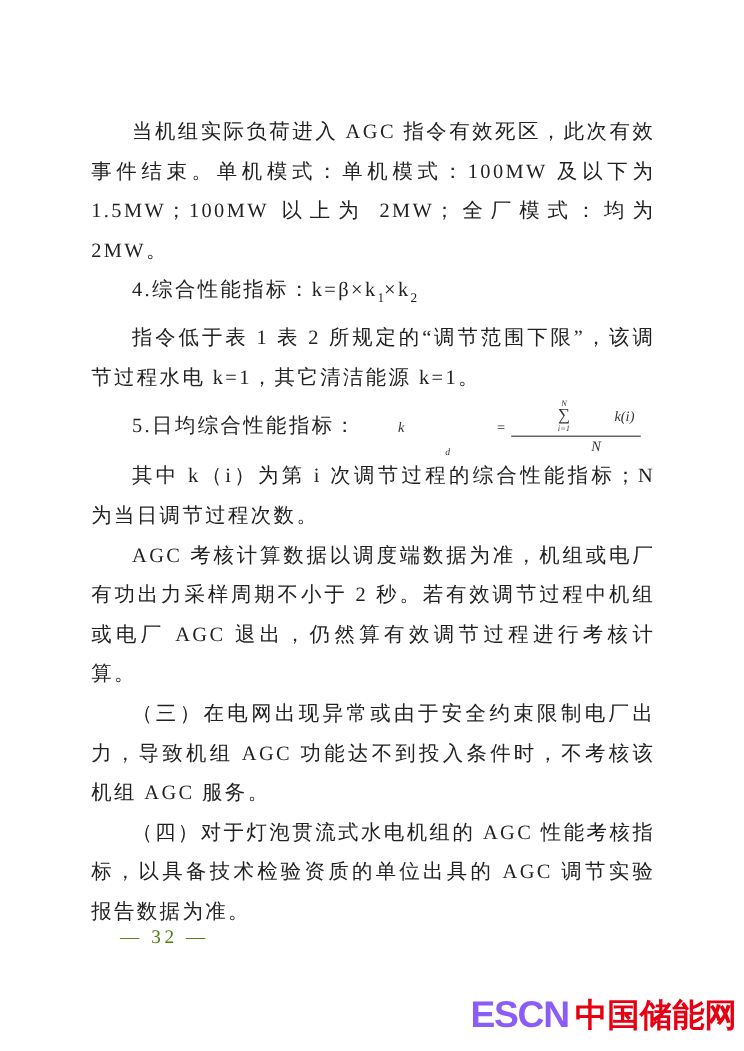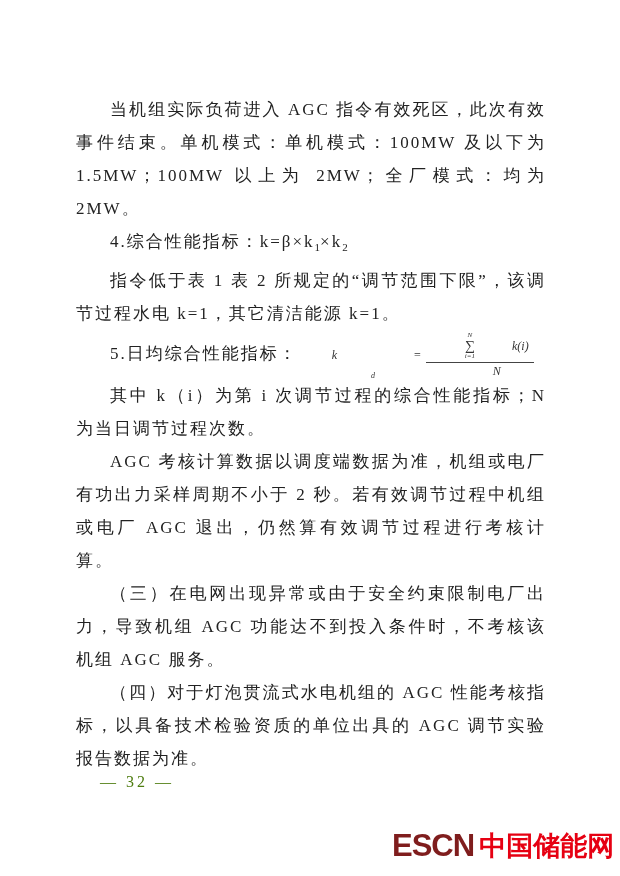--- a/index.html
+++ b/index.html
@@ -162,17 +162,17 @@
 
     <p><span>（三）在电网出现异常或由于安全约束限制电厂出力，导致机组 AGC 功能达不到投入条件时，不考核该机组 AGC 服务。</span></p>
 
     <p><span>（四）对于灯泡贯流式水电机组的 AGC 性能考核指标，以具备技术检验资质的单位出具的 AGC 调节实验报告数据为准。</span></p>
 
   </div>
 
   <div class="page-number">— 32 —</div>
 
   <div class="logo">
-    <span class="latin" style="color: #7f1d1d;">ESCN</span>
+    <span class="latin" style="color: #8b5cf6;">ESCN</span>
     <span class="cjk" style="color: rgb(230, 0, 18);">中国储能网</span>
   </div>
 
 </div>
 
 </body></html>

